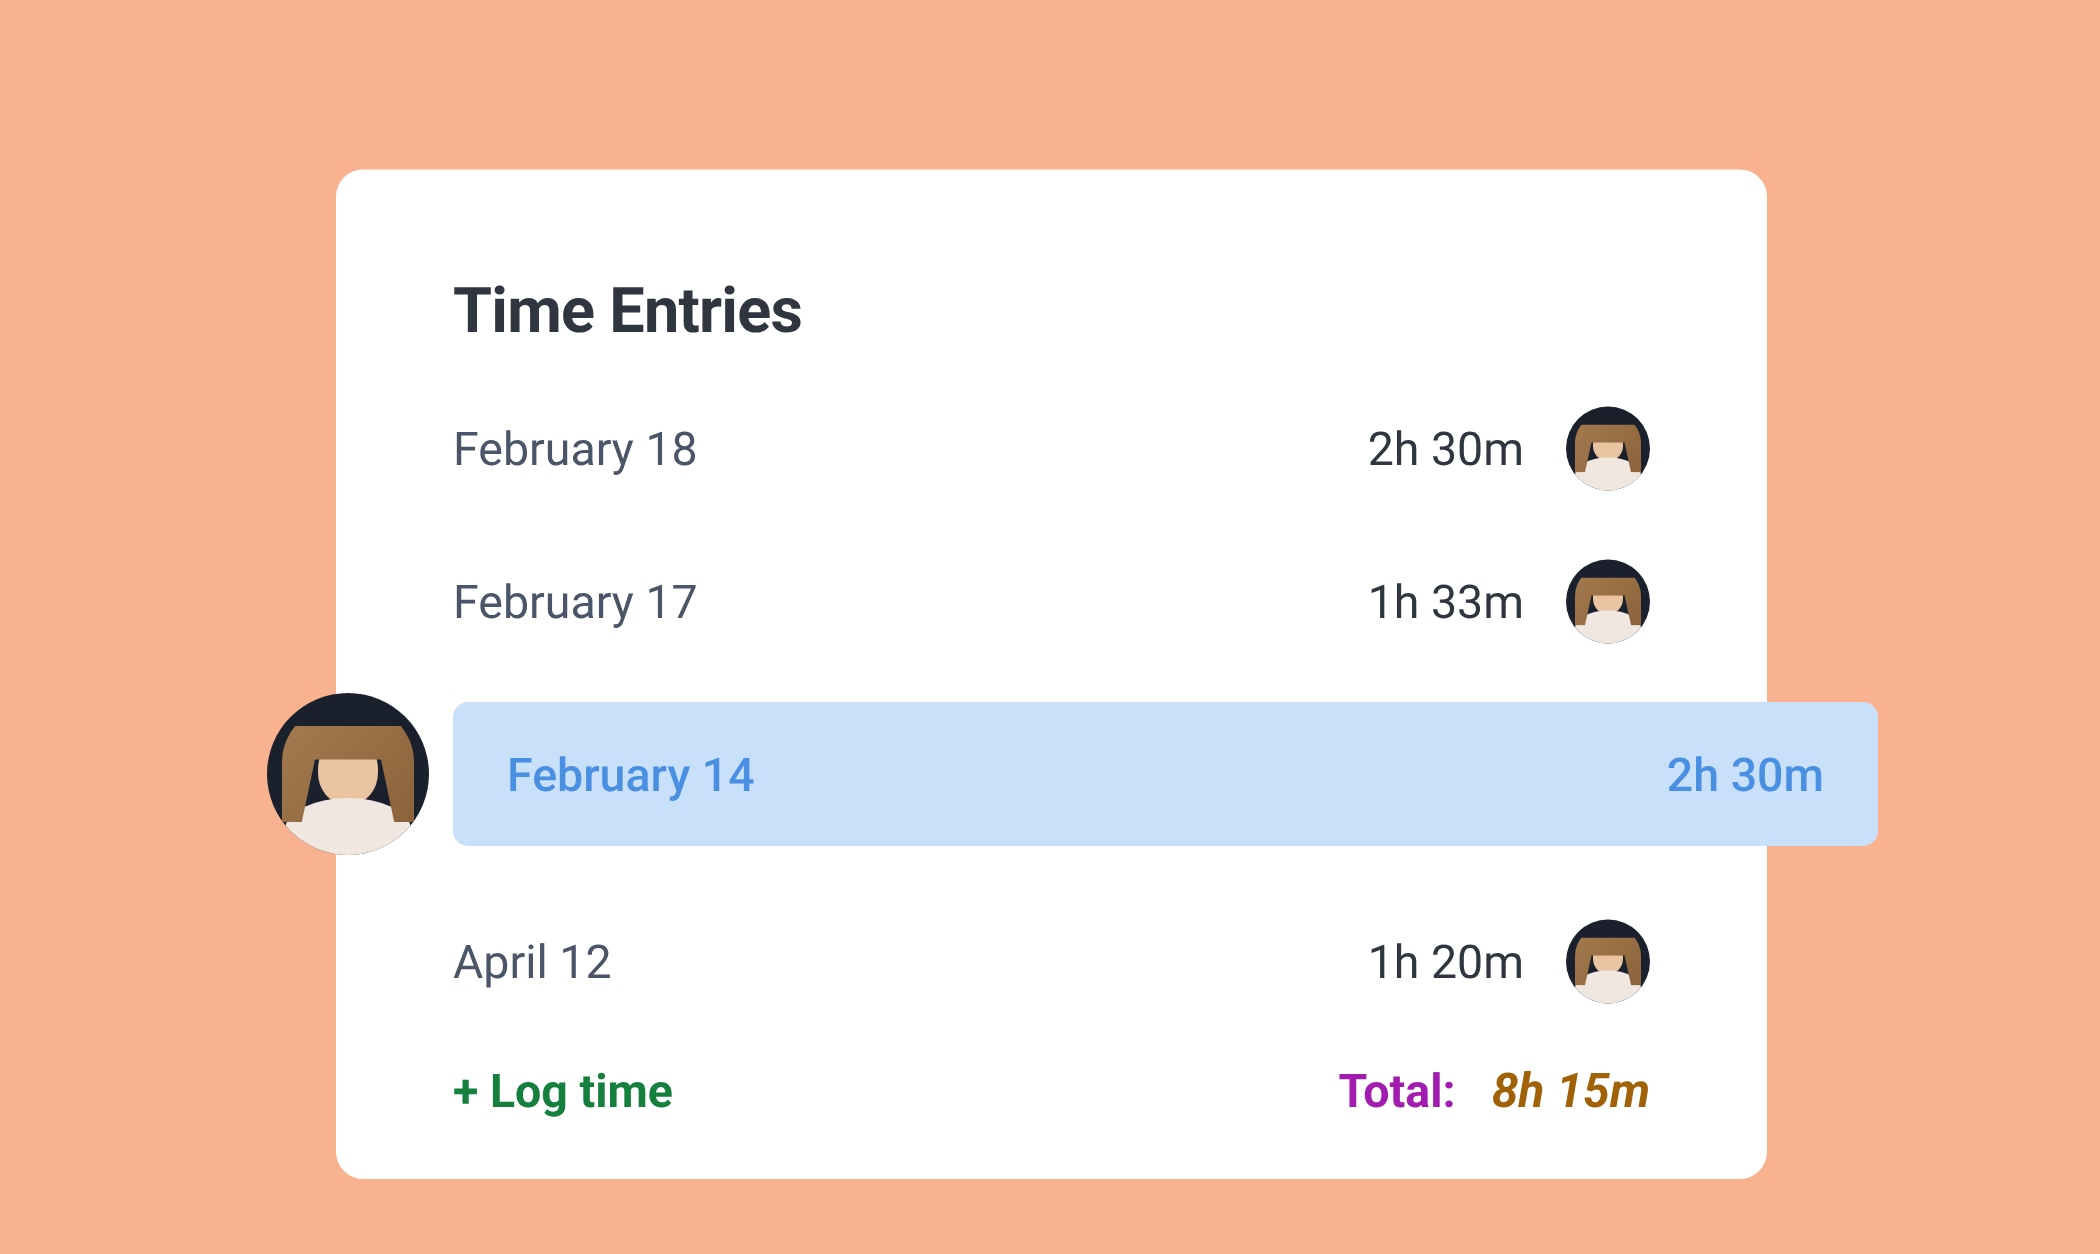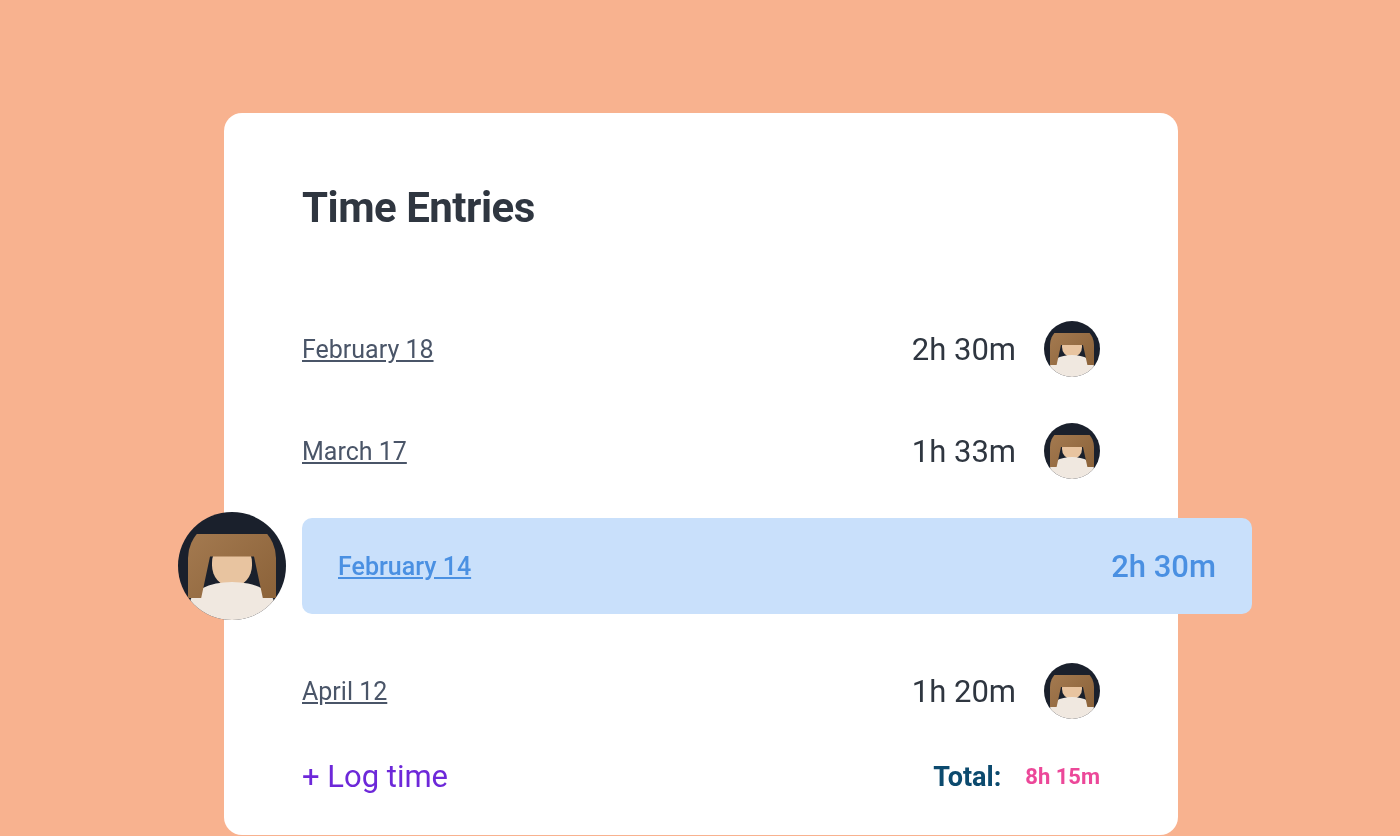--- a/index.html
+++ b/index.html
@@ -21,21 +21,21 @@
       top: 113px;
       width: 954px;
       background: #ffffff;
       border-radius: 18px;
       padding: 70px 78px 40px 78px;
     }
     .title {
       font-size: 42px;
       font-weight: 700;
       color: #2f3640;
-      margin-bottom: 82px;
+      margin-bottom: 32px;
       letter-spacing: -0.5px;
     }
     .entries {
       position: relative;
     }
     .entry {
       display: flex;
       align-items: center;
       justify-content: space-between;
       height: 70px;
@@ -46,24 +46,23 @@
       border-radius: 10px;
       margin-left: 0;
       padding-left: 36px;
       padding-right: 36px;
       width: calc(100% + 152px);
       height: 96px;
       margin-bottom: 42px;
       margin-top: 10px;
     }
     .entry-date {
-      font-size: 25px;
+      font-size: 31px;
       color: #4a5568;
       font-weight: 400;
-      text-decoration: underline;
     }
     .entry.selected .entry-date {
       color: #4a90e2;
       font-weight: 500;
     }
     .entry-right {
       display: flex;
       align-items: center;
       gap: 28px;
       justify-content: space-between;
@@ -161,38 +160,39 @@
       position: relative;
     }
     .footer {
       display: flex;
       align-items: center;
       justify-content: space-between;
       margin-top: 28px;
     }
     .log-time {
       font-size: 31px;
-      color: #6d28d9;
-      font-weight: 400;
+      color: #15803d;
+      font-weight: 700;
       cursor: pointer;
     }
     .total-wrapper {
       display: flex;
       align-items: center;
       gap: 24px;
     }
     .total-label {
-      font-size: 27px;
-      color: #0c4a6e;
+      font-size: 31px;
+      color: #a21caf;
       font-weight: 700;
     }
     .total-value {
-      font-size: 22px;
-      color: #ec4899;
-      font-weight: 700;
+      font-size: 32px;
+      color: #a16207;
+      font-weight: 700;
+      font-style: italic;
     }
   </style>
 </head>
 <body>
 
 <div class="card">
   <h1 class="title">Time Entries</h1>
 
   <div class="entries">
 
@@ -200,21 +200,21 @@
       <div class="entry-date">February 18</div>
       <div class="entry-right">
         <div class="entry-duration">2h 30m</div>
         <div class="avatar-small">
             <div class="body"></div>
           </div>
       </div>
     </div>
 
     <div class="entry">
-      <div class="entry-date">March 17</div>
+      <div class="entry-date">February 17</div>
       <div class="entry-right">
         <div class="entry-duration">1h  33m</div>
         <div class="avatar-small">
             <div class="body"></div>
           </div>
       </div>
     </div>
 
     <div class="selected-wrapper">
       <div class="avatar-large">

